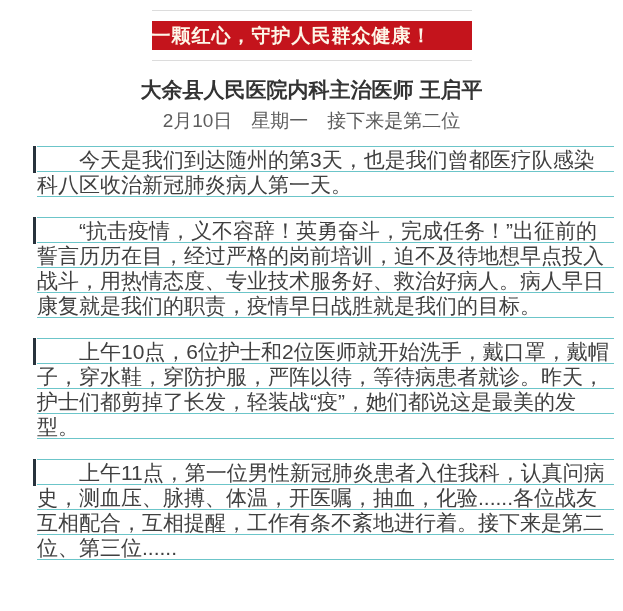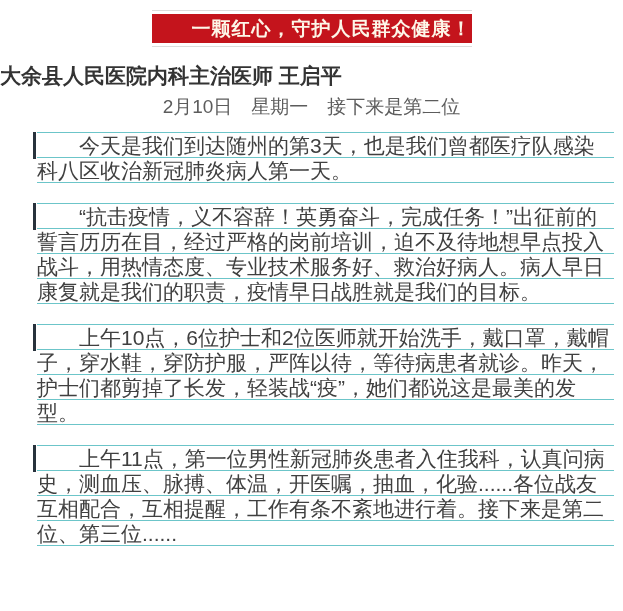--- a/index.html
+++ b/index.html
@@ -17,35 +17,35 @@
     width: 623px;
     height: 611px;
     background: #ffffff;
   }
   
   .banner-wrap {
     width: 320px;
     margin: 10px auto 0 auto;
     border-top: 1px solid #dcdcdc;
     border-bottom: 1px solid #dcdcdc;
-    padding: 3px 0;
-    text-align: right;
+    padding: 10px 0;
+    text-align: left;
   }
   .banner {
     background: #c4141c;
     color: #fdf6e8;
     font-size: 19px;
     font-weight: bold;
     line-height: 29px;
     letter-spacing: 1px;
   }
   
   .title {
     margin: 15px 0 4px 0;
-    text-align: left;
+    text-align: center;
     font-size: 21px;
     font-weight: bold;
     color: #333333;
   }
   .dateline {
     margin: 0 0 12px 0;
     text-align: center;
     font-size: 19px;
     color: #5c5c5c;
   }

